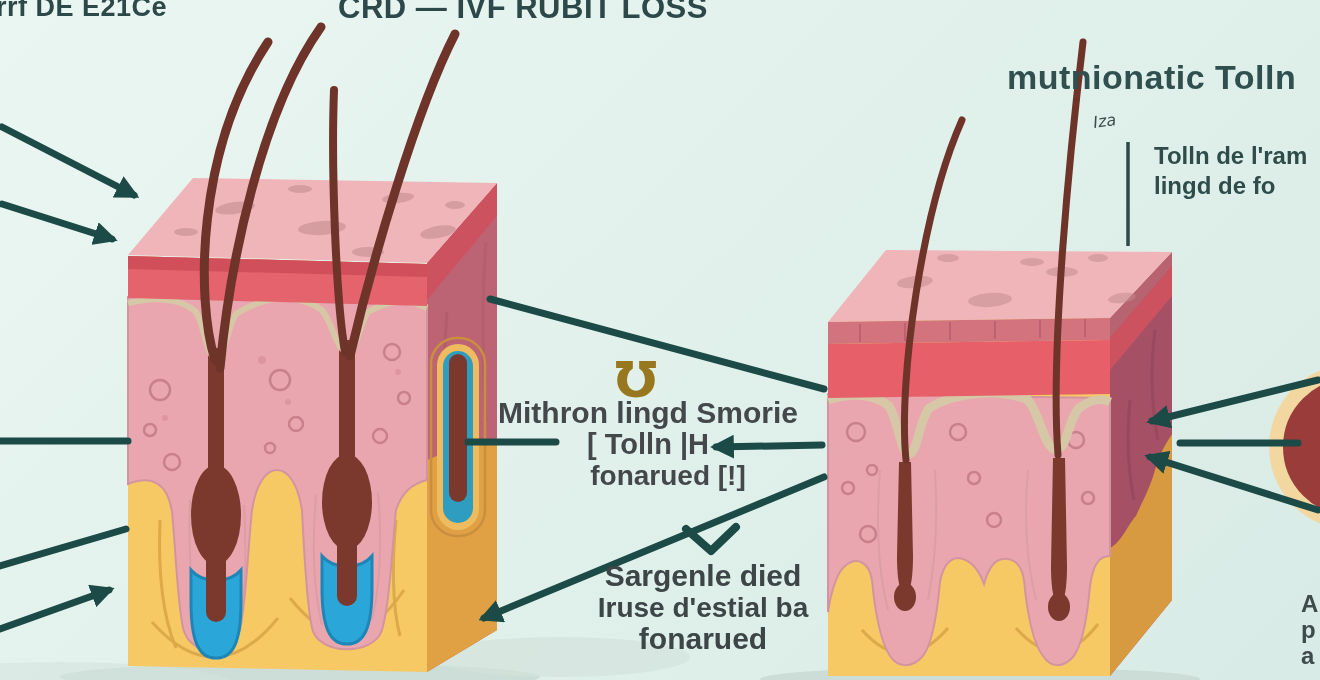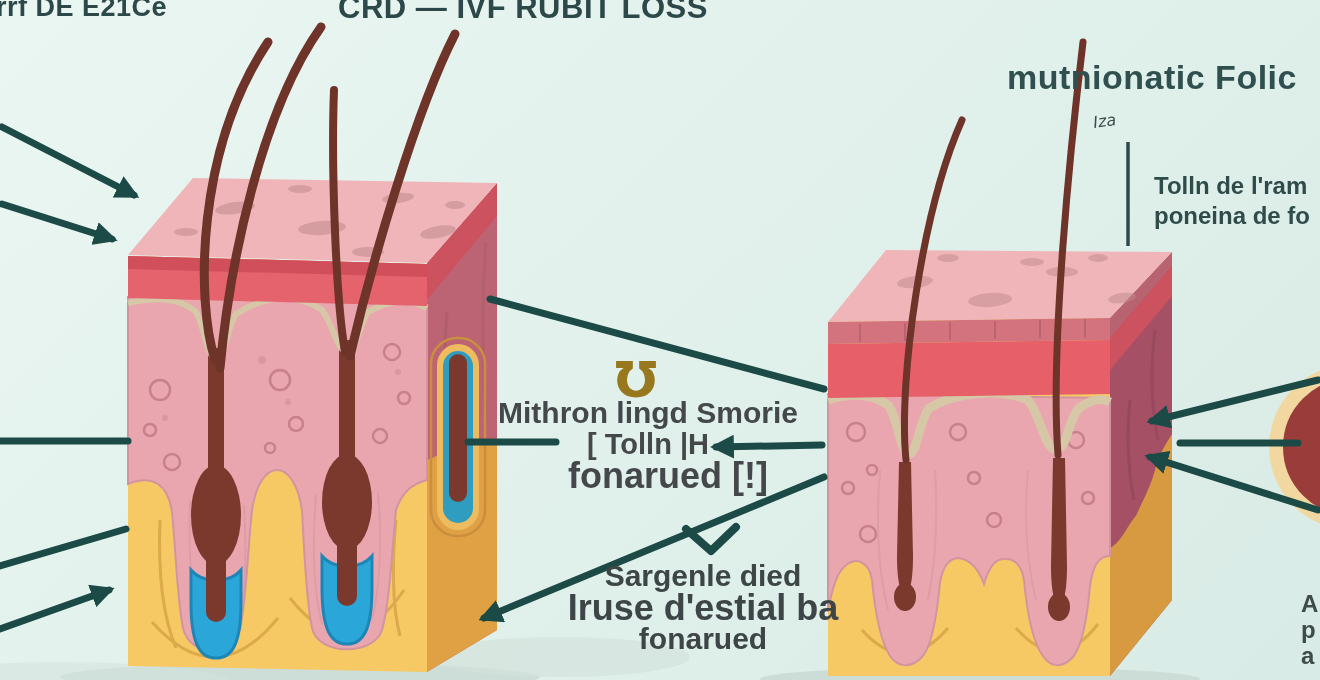--- a/index.html
+++ b/index.html
@@ -10,28 +10,28 @@
   }
   #stage > svg{position:absolute;left:0;top:0;}
   .lbl{position:absolute;white-space:nowrap;}
   .heading{color:#2c4849;font-weight:bold;letter-spacing:.5px;}
   .teal{color:#30504f;font-weight:600;}
   .caption{color:#45484b;font-weight:600;text-align:center;transform:translateX(-50%);}
   .caption div{white-space:nowrap;}
   #top-left-label{left:-4px;top:-8px;font-size:27px;}
   #main-title{left:338px;top:-10px;font-size:31px;}
   #right-title{left:1007px;top:58px;font-size:34px;letter-spacing:.5px;}
-  #right-caption{left:1154px;top:141px;font-size:24px;line-height:30px;color:#2f4c4b;font-weight:600;margin-top:30px;}
+  #right-caption{left:1154px;top:141px;font-size:24px;line-height:30px;color:#2f4c4b;font-weight:600;}
   #center-caption{left:648px;top:396px;}
   #center-caption .l1{font-size:30px;line-height:33px;}
   #center-caption .l2{font-size:29px;line-height:31px;}
-  #center-caption .l3{font-size:36px;line-height:31px;padding-left:40px;}
+  #center-caption .l3{font-size:28px;line-height:31px;padding-left:40px;}
   #bottom-caption{left:703px;top:560px;color:#3d4547;}
   #bottom-caption .l1{font-size:30px;line-height:32px;}
-  #bottom-caption .l2{font-size:36px;line-height:31px;}
+  #bottom-caption .l2{font-size:28px;line-height:31px;}
   #bottom-caption .l3{font-size:30px;line-height:32px;}
   #corner-caption{left:1301px;top:591px;font-size:24px;line-height:26px;color:#3f4b4b;font-weight:600;}
 </style>
 </head>
 <body>
 
 <div id="stage">
 
   <svg width="1320" height="680" viewBox="0 0 1320 680">
     <defs>
@@ -260,25 +260,25 @@
     </g>
     <line x1="1128" y1="142" x2="1128" y2="246" stroke="#2c4a48" stroke-width="3.5"></line>
 
     <path d="M686,529 L711,551 L736,527" stroke="#1c4a46" stroke-width="8" fill="none" stroke-linecap="round" stroke-linejoin="round"></path>
     <text x="636" y="397" font-size="50" font-weight="bold" fill="#97781e" text-anchor="middle" font-family="DejaVu Sans, sans-serif">Ʊ</text>
     <text x="1094" y="128" font-size="16" font-style="italic" fill="#3c4c4c" transform="rotate(-8 1094 128)" font-family="DejaVu Sans, sans-serif">Iza</text>
   </svg>
 
   <div class="lbl heading" id="top-left-label">rrf DE E21Ce</div>
   <div class="lbl heading" id="main-title">CRD — IVF RUBIT LOSS</div>
-  <div class="lbl teal" id="right-title">mutnionatic Folic</div>
+  <div class="lbl teal" id="right-title">mutnionatic Tolln</div>
 
   <div class="lbl" id="right-caption">
     <div>Tolln de l'ram</div>
-    <div>poneina de fo</div>
+    <div>lingd de fo</div>
   </div>
 
   <div class="lbl caption" id="center-caption">
     <div class="l1">Mithron lingd Smorie</div>
     <div class="l2">[ Tolln |H</div>
     <div class="l3">fonarued [!]</div>
   </div>
 
   <div class="lbl caption" id="bottom-caption">
     <div class="l1">Sargenle died</div>

